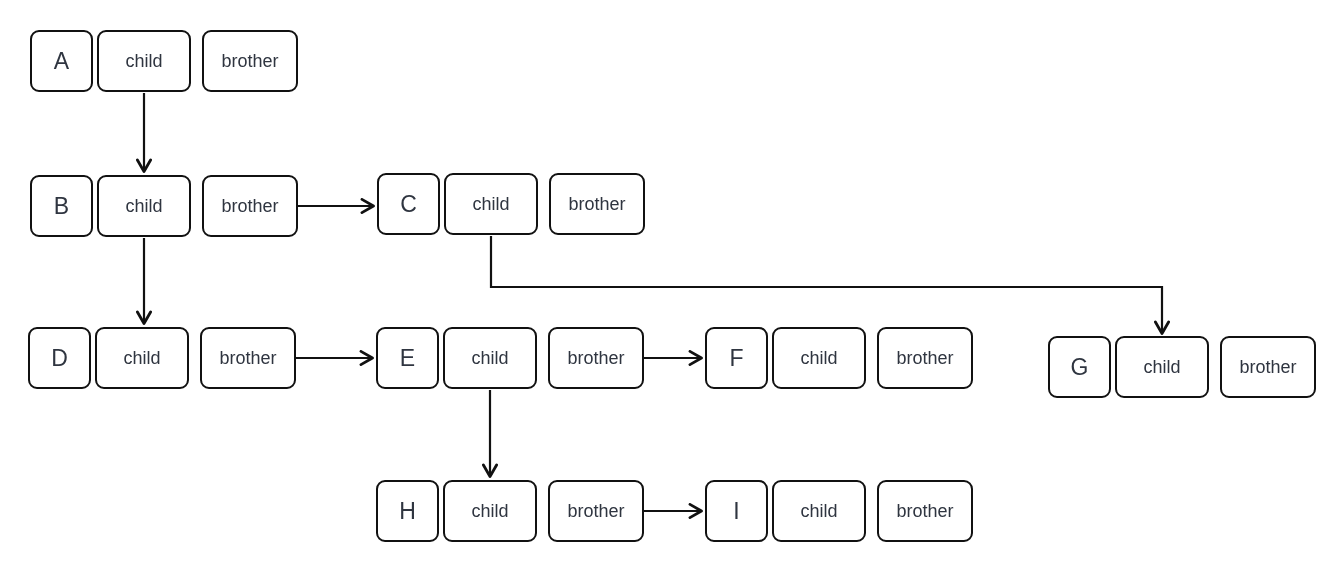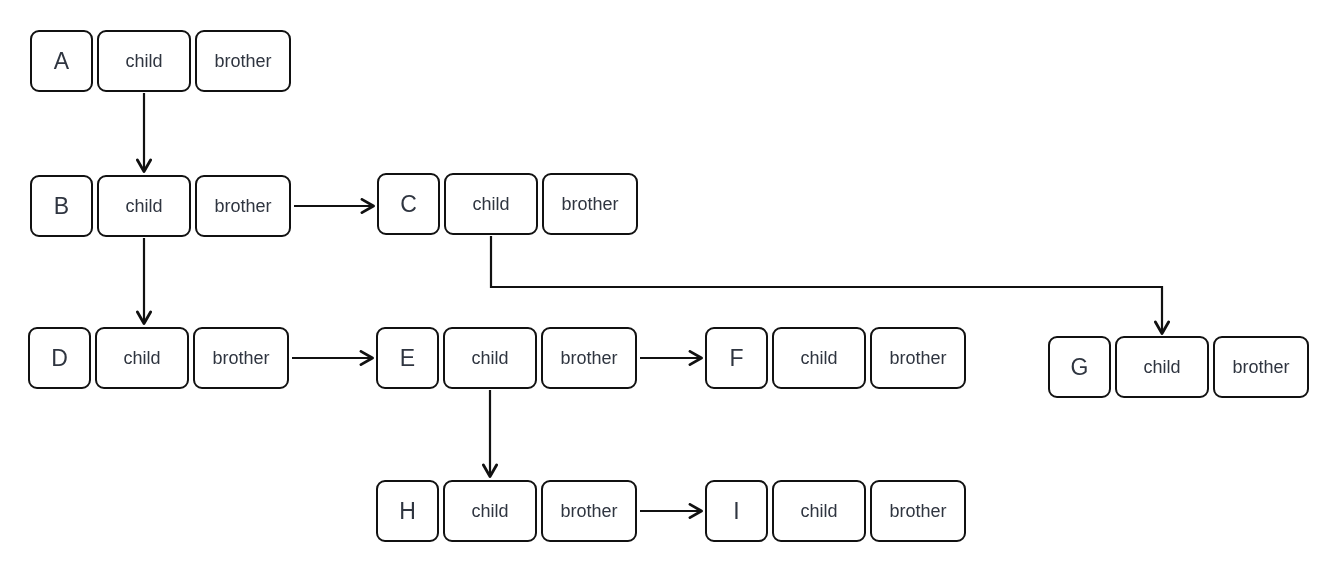--- a/index.html
+++ b/index.html
@@ -41,21 +41,21 @@
     color: #2f3540;
   }
   .label-box {
     width: 63px;
     font-size: 23px;
   }
   .field-box {
     font-size: 18px;
   }
   .child-box  { width: 94px; text-align: center; }
-  .brother-box { width: 96px; }
+  .brother-box { width: 96px; margin-left: 7px; }
 </style>
 </head>
 <body>
 
 <div id="canvas">
   <svg id="edges-layer" width="1322" height="577" viewBox="0 0 1322 577" xmlns="http://www.w3.org/2000/svg">
     <defs>
       <marker id="arrowhead" viewBox="0 0 10 10" refX="8.2" refY="5" markerWidth="7.5" markerHeight="7.5" orient="auto-start-reverse">
         <path d="M1.5,1 L8.5,5 L1.5,9" fill="none" stroke="#111111" stroke-width="1.7" stroke-linecap="round" stroke-linejoin="round"></path>
       </marker>

